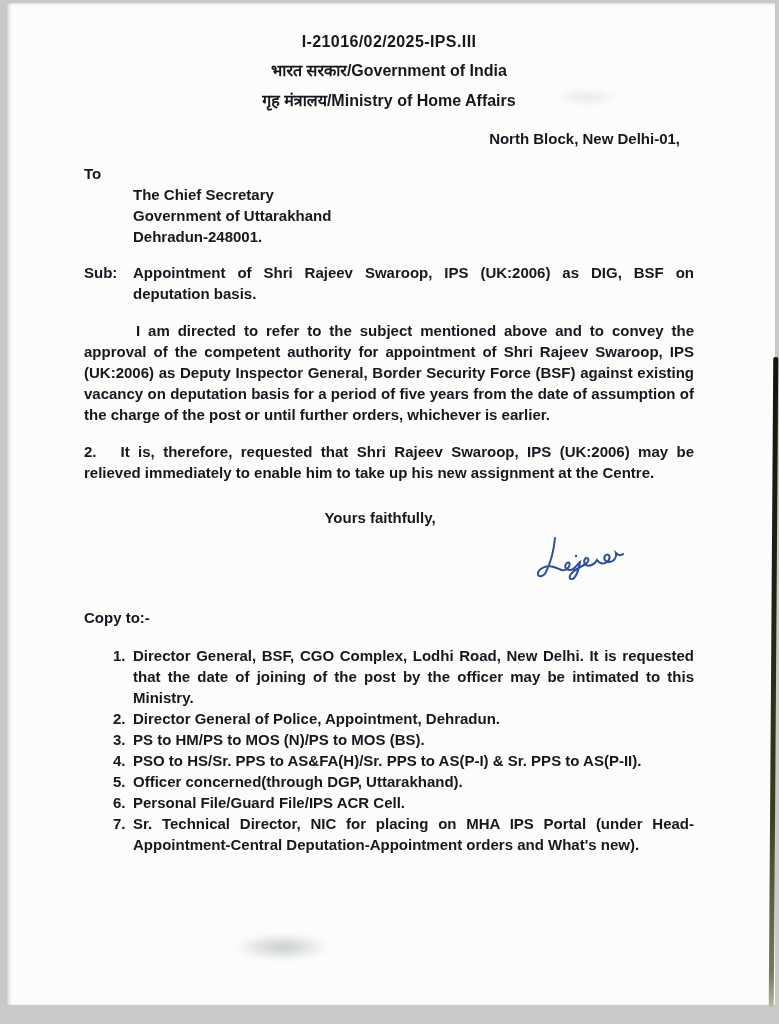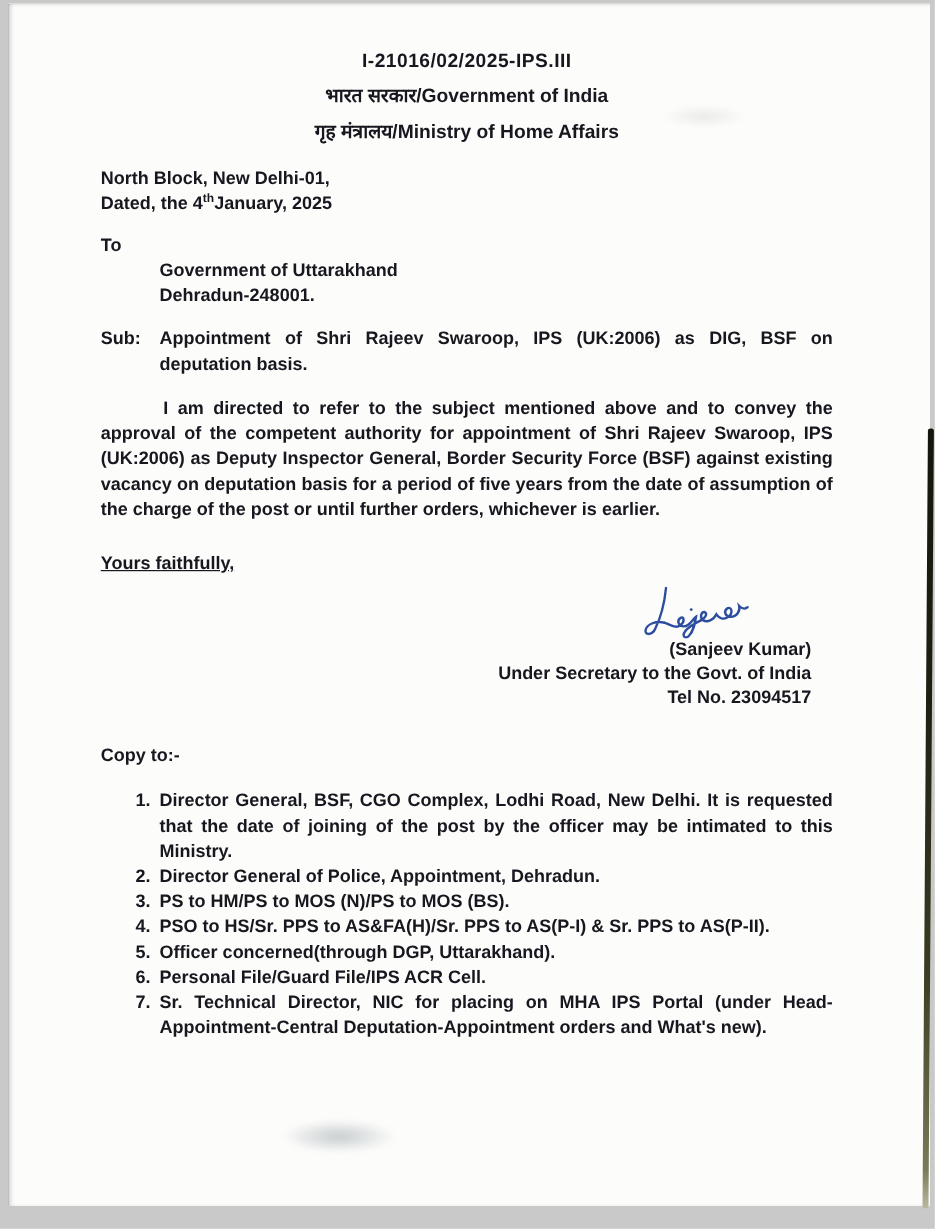--- a/index.html
+++ b/index.html
@@ -11,34 +11,34 @@
   .paper{
     position:absolute;left:7px;top:3px;right:4px;bottom:19px;
     background:#fcfcfa;
     box-shadow:inset 3px 0 4px -2px rgba(0,0,0,.25), inset 0 2px 3px -2px rgba(0,0,0,.18);
   }
   .content{
     position:absolute;left:77px;top:22px;width:610px;
     color:#17171f;font-size:15px;font-weight:bold;line-height:21px;
   }
   .center{text-align:center;}
-  .ref-no{font-size:16px;letter-spacing:.4px;margin-top:16px;}
+  .ref-no{font-size:16px;letter-spacing:.4px;margin-top:6px;}
   .org-line{font-size:16px;margin-top:8px;line-height:22px;}
-  .right-block{text-align:left;padding-right:14px;margin-top:16px;line-height:21px;}
+  .right-block{text-align:right;padding-right:14px;margin-top:16px;line-height:21px;}
   sup{font-size:10px;vertical-align:super;line-height:0;}
   .to-label{margin-top:14px;}
   .recipient{margin-left:49px;}
   .subject-row{display:flex;margin-top:15px;}
   .subject-label{width:49px;flex:none;}
   .subject-text{flex:1;text-align:justify;}
   .salutation{margin-top:21px;}
   .para1{margin-top:16px;text-align:justify;text-indent:52px;}
   .para2{margin-top:16px;text-align:justify;}
   .para2 .para-num{margin-right:24px;}
-  .closing{text-align:left;padding-right:18px;margin-top:24px;text-decoration:underline;}
+  .closing{text-align:center;padding-right:18px;margin-top:24px;}
   .signature-area{text-align:right;padding-right:60px;margin-top:8px;height:44px;}
   .sign-block{text-align:right;padding-right:18px;line-height:20px;}
   .copy-to{margin-top:27px;text-underline-offset:3px;}
   ol.copy-list{list-style:none;margin:17px 0 0 0;padding:0 0 0 29px;}
   ol.copy-list li{display:flex;}
   ol.copy-list .num{width:20px;flex:none;}
   ol.copy-list .txt{flex:1;text-align:justify;}
   .edge-dark{
     position:absolute;right:3px;top:357px;height:650px;width:5px;
     background:linear-gradient(to bottom,#15150e,#202012 35%,#3c3c22 70%,#7a7a58 95%,#b9b9a0);
@@ -56,56 +56,52 @@
 
 <div class="paper">
   <div class="content">
 
     <div class="center ref-no">I-21016/02/2025-IPS.III</div>
     <div class="center org-line">भारत सरकार/Government of India</div>
     <div class="center org-line">गृह मंत्रालय/Ministry of Home Affairs</div>
 
     <div class="right-block">
       <div>North Block, New Delhi-01,</div>
-      <div><span>Dated, the 4</span><sup>th</sup><span>January, 2025</span></div>
     </div>
 
     <div class="to-label">To</div>
     <div class="recipient">
+      <div>The Chief Secretary</div>
       <div>Government of Uttarakhand</div>
       <div>Dehradun-248001.</div>
     </div>
 
     <div class="subject-row">
       <span class="subject-label">Sub:</span>
       <span class="subject-text">Appointment of Shri Rajeev Swaroop, IPS (UK:2006) as DIG, BSF on deputation basis.</span>
     </div>
 
 
     <p class="para1">I am directed to refer to the subject mentioned above and to convey the approval of the competent authority for appointment of Shri Rajeev Swaroop, IPS (UK:2006) as Deputy Inspector General, Border Security Force (BSF) against existing vacancy on deputation basis for a period of five years from the date of assumption of the charge of the post or until further orders, whichever is earlier.</p>
 
+    <p class="para2"><span class="para-num">2.</span><span>It is, therefore, requested that Shri Rajeev Swaroop, IPS (UK:2006) may be relieved immediately to enable him to take up his new assignment at the Centre.</span></p>
 
     <div class="closing">Yours faithfully,</div>
 
     <div class="signature-area">
       <svg class="sig-svg" width="110" height="44" viewBox="0 0 110 44">
         <g fill="none" stroke="#2d4d9e" stroke-width="2" stroke-linecap="round">
           <path d="M31 2 C30 12 27 26 22 36 C20 41 13 42 14 37 C15 32 23 29 30 31"></path>
           <path d="M30 31 C36 33 39 36 43 33 C47 30 46 25 43 27 C40 29 41 34 46 34 C51 34 53 28 56 26 C55 32 54 38 50 42 C47 45 44 42 47 38 C50 34 56 31 60 29"></path>
           <path d="M60 29 C64 27 66 23 63 22 C60 22 59 27 62 29 C66 31 71 28 73 24 C75 27 79 29 83 26 C87 23 86 17 82 19 C79 21 80 26 85 26 C90 26 93 21 92 17 C94 19 97 20 99 18"></path>
           <circle cx="52" cy="20" r="1.2" fill="#2d4d9e" stroke="none"></circle>
         </g>
       </svg>
     </div>
 
-    <div class="sign-block">
-      <div>(Sanjeev Kumar)</div>
-      <div>Under Secretary to the Govt. of India</div>
-      <div>Tel No. 23094517</div>
-    </div>
 
     <div class="copy-to">Copy to:-</div>
 
     <ol class="copy-list">
       <li>
           <span class="num">1.</span>
           <span class="txt">Director General, BSF, CGO Complex, Lodhi Road, New Delhi. It is requested that the date of joining of the post by the officer may be intimated to this Ministry.</span>
         </li>
       <li>
           <span class="num">2.</span>

